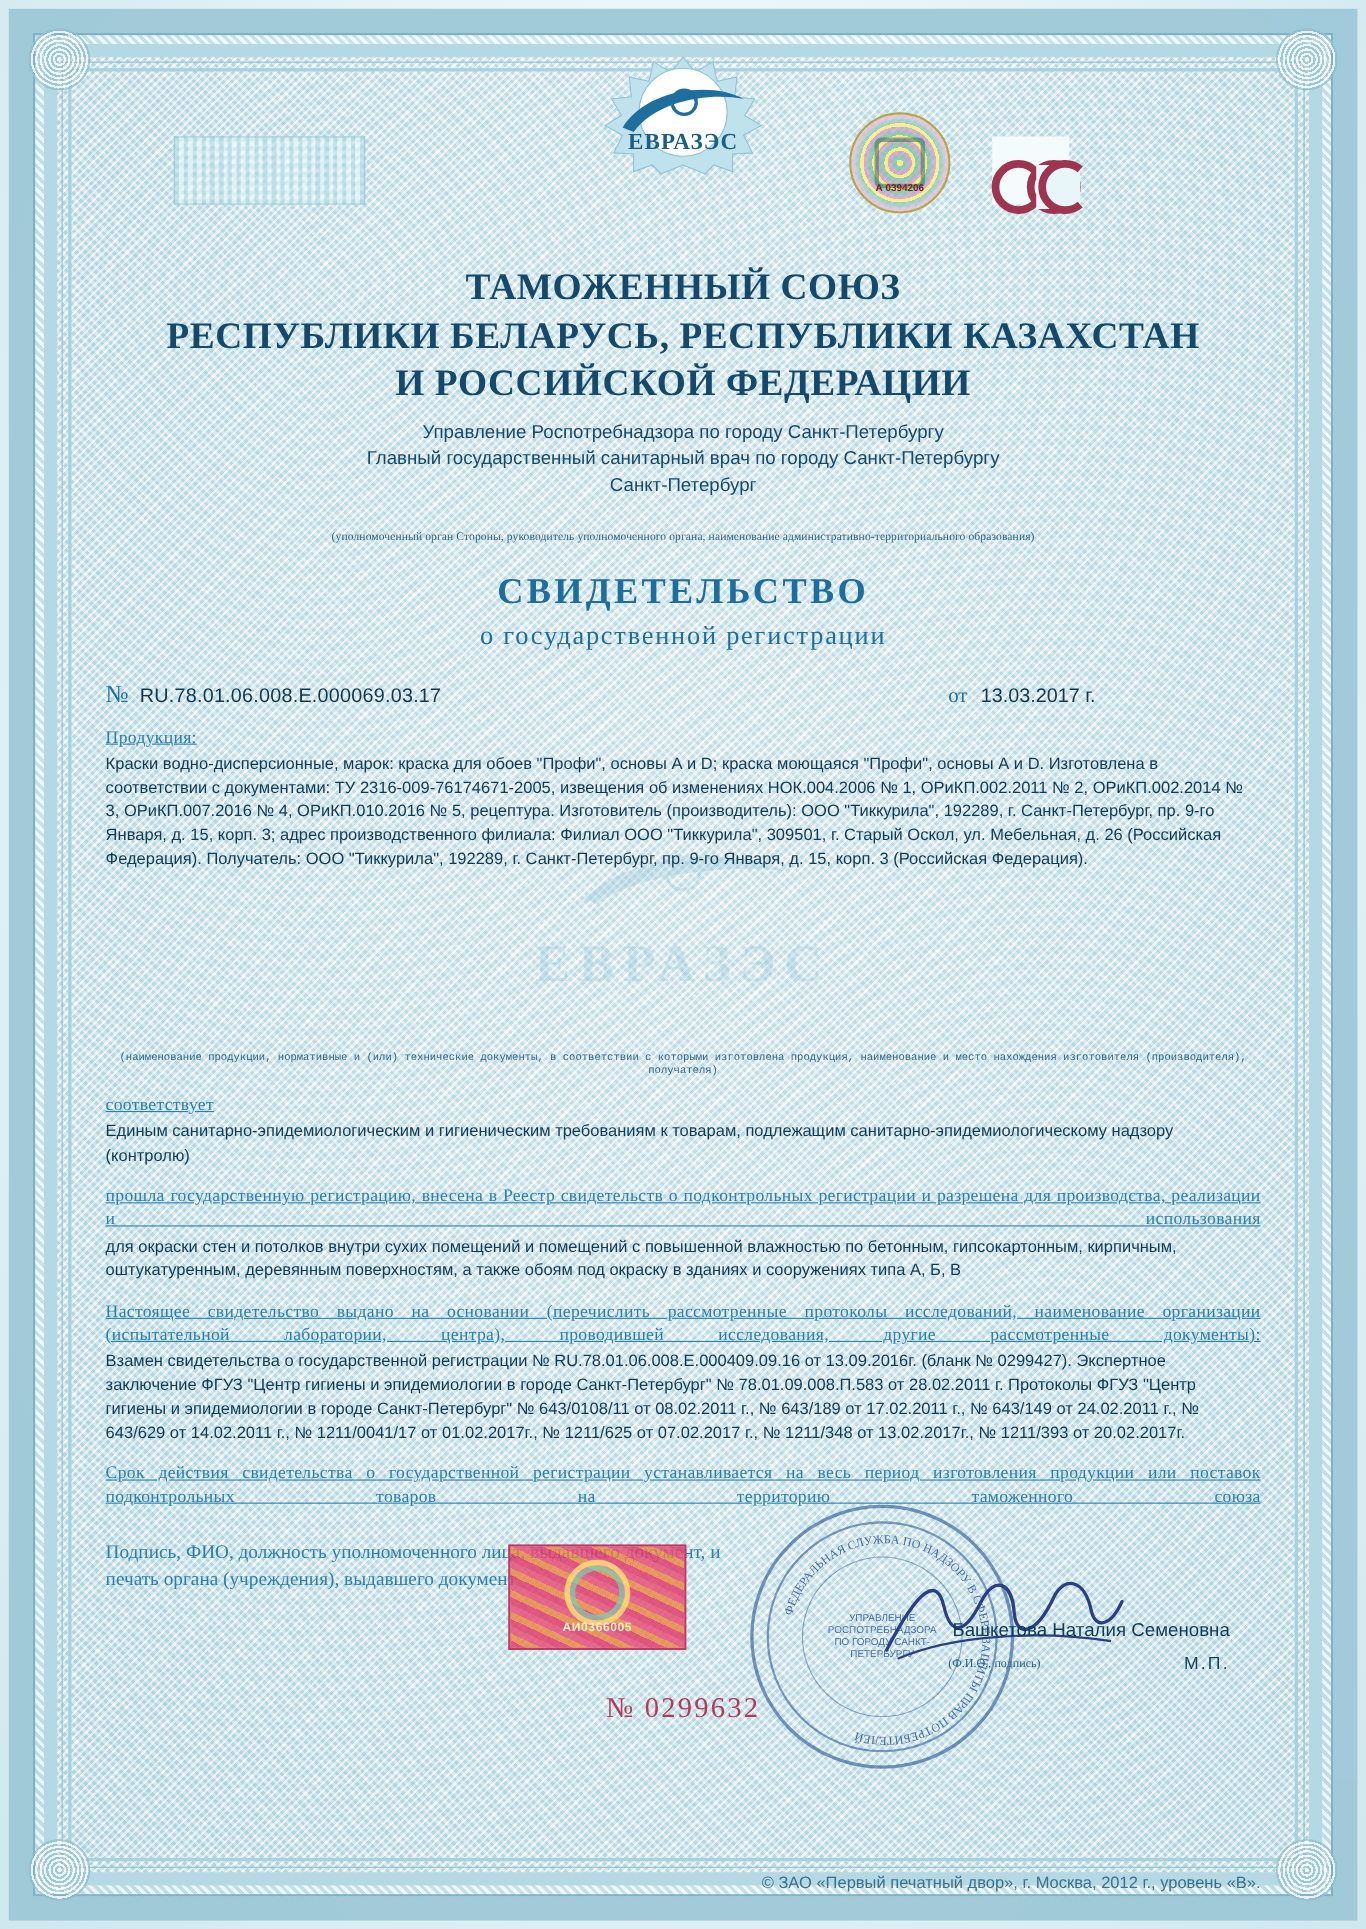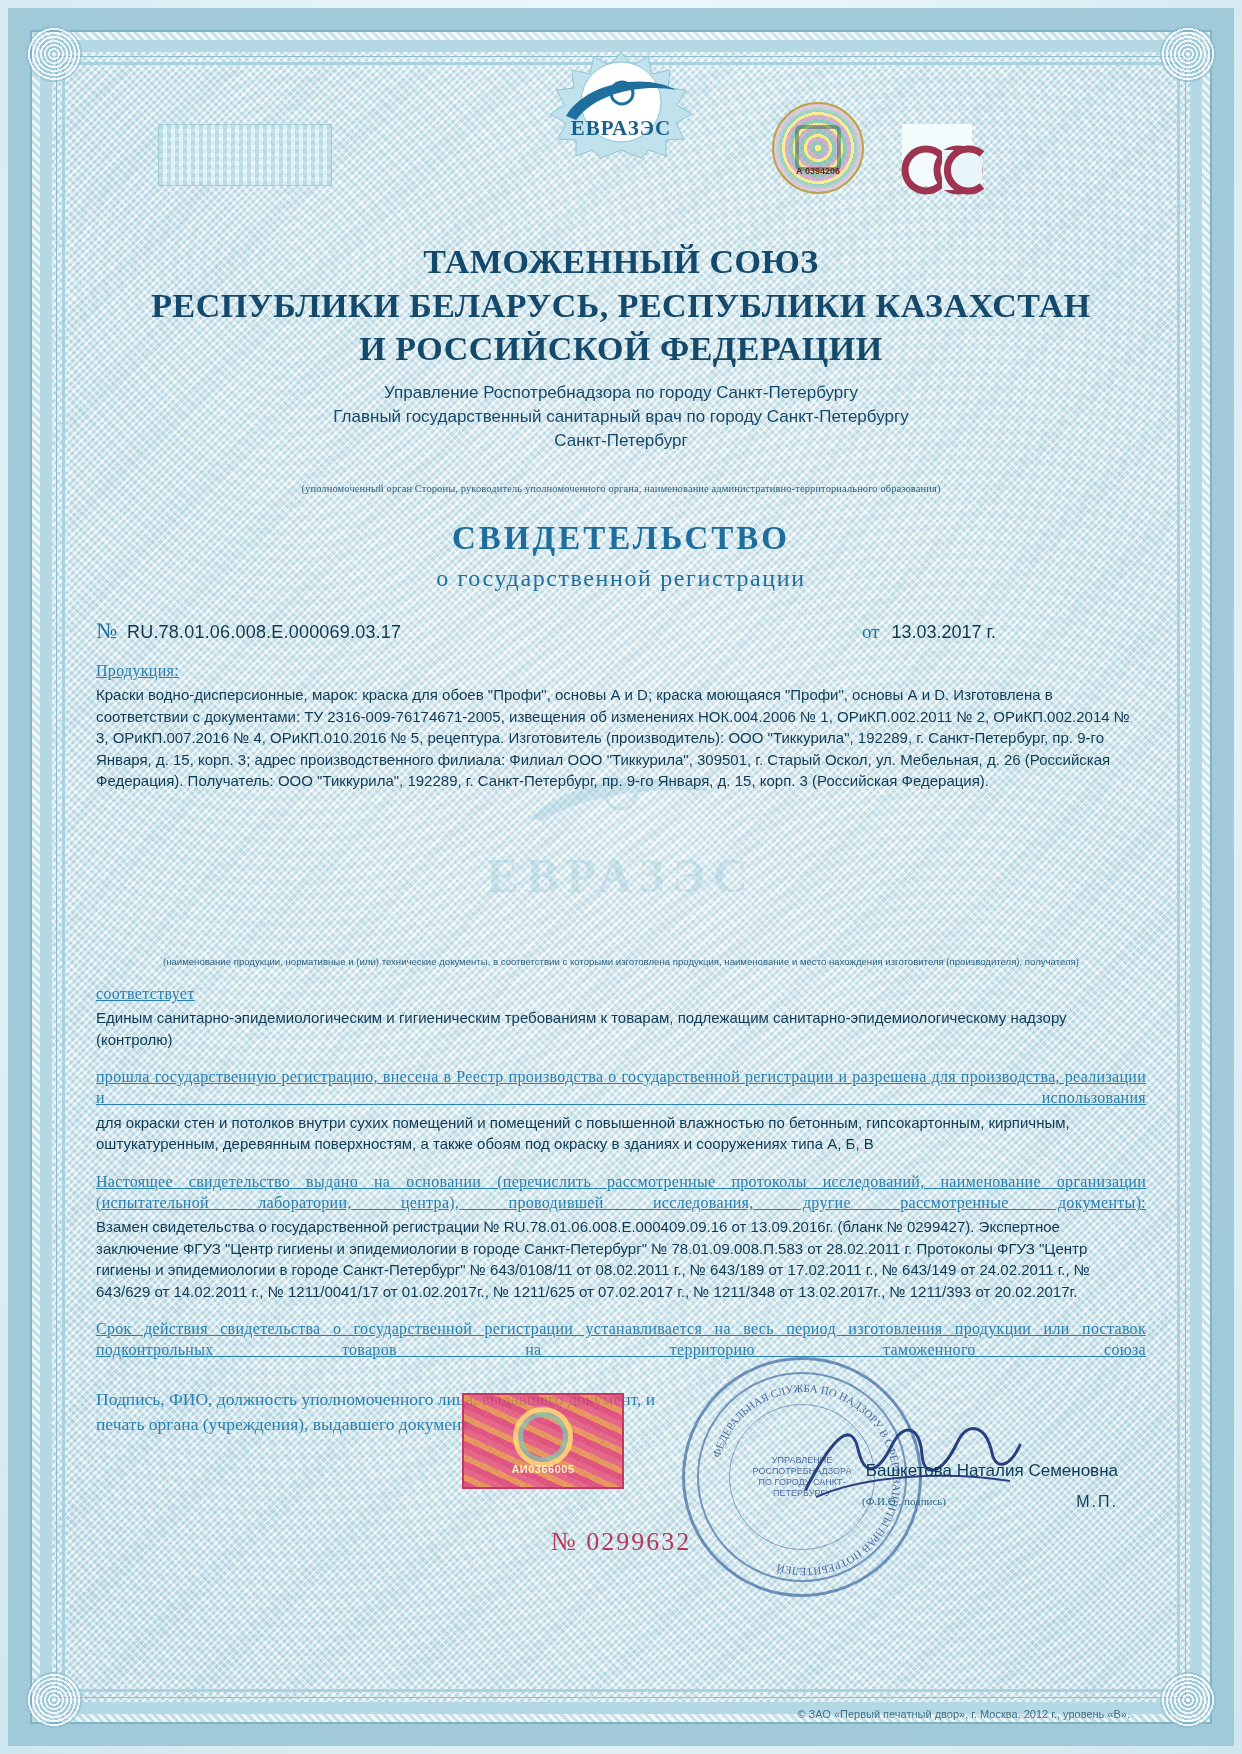--- a/index.html
+++ b/index.html
@@ -248,21 +248,21 @@
   }
   .body-text {
     font-size: 15px;
     color: #0f3a55;
     line-height: 1.44;
     margin-top: 3px;
     text-align: left;
   }
   .caption {
     margin-top: 14px;
-    font-family: Liberation Sans, sans-serif;
+    font-family: Liberation Mono, monospace;
     font-size: 9.6px;
     color: #2d6385;
     text-align: center;
     letter-spacing: 0;
   }
 
   
   .watermark {
     position: absolute;
     left: 50%; top: 760px;
@@ -387,22 +387,22 @@
   
   .signature-mark {
     position: absolute;
     left: 700px; top: 18px;
     width: 230px; height: 110px;
     pointer-events: none;
   }
 
   .footer-note {
     position: absolute;
-    right: 112px; bottom: 34px;
-    font-size: 11px;
+    right: 96px; bottom: 34px;
+    font-size: 15px;
     color: #3c6f8c;
   }
 </style>
 </head>
 <body>
 
 <div id="certificate">
 
   <div class="border-band band-outer"></div>
   <div class="border-band band-outer-inner"></div>
@@ -493,21 +493,21 @@
     <div style="height:150px"></div>
 
     <div class="caption">(наименование продукции, нормативные и (или) технические документы, в соответствии с которыми изготовлена продукция, наименование и место нахождения изготовителя (производителя), получателя)</div>
 
     <div class="section">
       <div class="section-label">соответствует</div>
       <div class="body-text">Единым санитарно-эпидемиологическим и гигиеническим требованиям к товарам, подлежащим санитарно-эпидемиологическому надзору (контролю)</div>
     </div>
 
     <div class="section">
-      <div class="section-label block">прошла государственную регистрацию, внесена в Реестр производства о государственной регистрации и разрешена для производства, реализации и использования</div>
+      <div class="section-label block">прошла государственную регистрацию, внесена в Реестр свидетельств о подконтрольных регистрации и разрешена для производства, реализации и использования</div>
       <div class="body-text">для окраски стен и потолков внутри сухих помещений и помещений с повышенной влажностью по бетонным, гипсокартонным, кирпичным, оштукатуренным, деревянным поверхностям, а также обоям под окраску в зданиях и сооружениях типа А, Б, В</div>
     </div>
 
     <div class="section">
       <div class="section-label block">Настоящее свидетельство выдано на основании (перечислить рассмотренные протоколы исследований, наименование организации (испытательной лаборатории, центра), проводившей исследования, другие рассмотренные документы):</div>
       <div class="body-text">Взамен свидетельства о государственной регистрации № RU.78.01.06.008.Е.000409.09.16 от 13.09.2016г. (бланк № 0299427). Экспертное заключение ФГУЗ "Центр гигиены и эпидемиологии в городе Санкт-Петербург" № 78.01.09.008.П.583 от 28.02.2011 г. Протоколы ФГУЗ "Центр гигиены и эпидемиологии в городе Санкт-Петербург" № 643/0108/11 от 08.02.2011 г., № 643/189 от 17.02.2011 г., № 643/149 от 24.02.2011 г., № 643/629 от 14.02.2011 г., № 1211/0041/17 от 01.02.2017г., № 1211/625 от 07.02.2017 г., № 1211/348 от 13.02.2017г., № 1211/393 от 20.02.2017г.</div>
     </div>
 
     <div class="section">
       <div class="section-label block">Срок действия свидетельства о государственной регистрации устанавливается на весь период изготовления продукции или поставок подконтрольных товаров на территорию таможенного союза</div>

